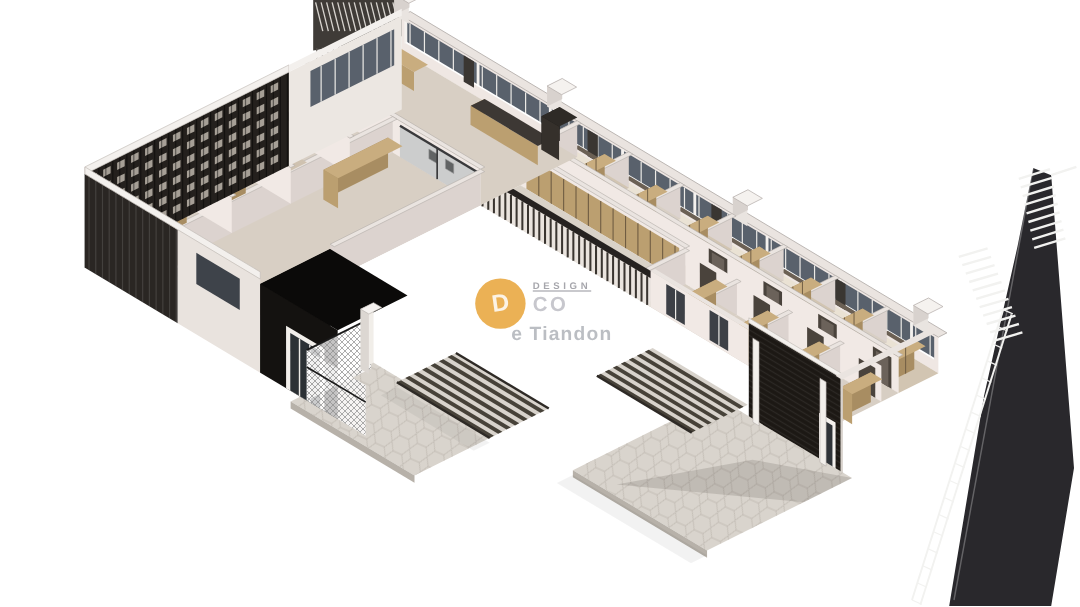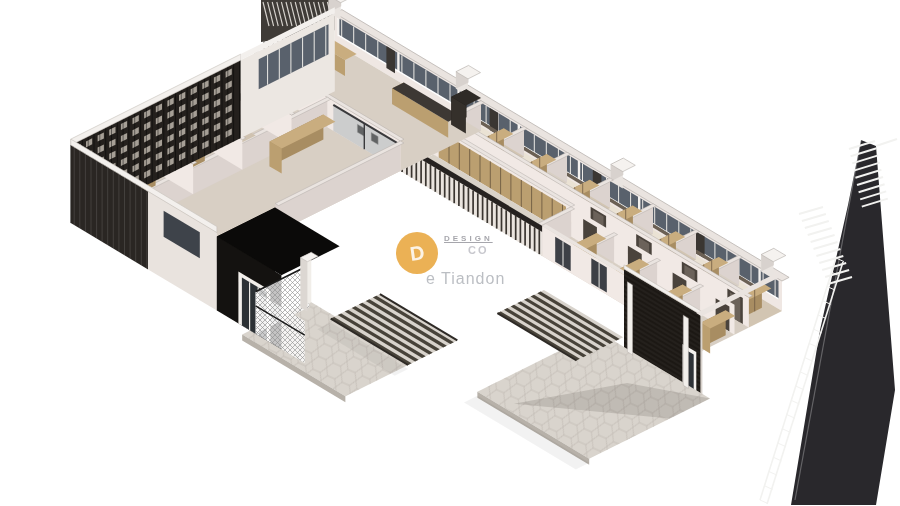--- a/index.html
+++ b/index.html
@@ -5,22 +5,22 @@
   html,body{margin:0;padding:0;background:#ffffff;}
   .stage{position:relative;width:900px;height:506px;overflow:hidden;background:#fff;
          font-family:"Liberation Sans", sans-serif;}
   svg{display:block}
   .watermark{position:absolute;left:396px;top:228px;width:220px;height:70px;pointer-events:none;}
   .wm-circle{position:absolute;left:0;top:4px;width:42px;height:42px;border-radius:50%;
              background:rgba(230,160,48,0.82);display:flex;align-items:center;justify-content:center;}
   .wm-circle span{color:rgba(255,255,255,0.85);font-weight:bold;font-size:20px;transform:rotate(-8deg);}
   .wm-lines{position:absolute;left:48px;top:6px;}
   .wm-small{display:block;font-size:8px;letter-spacing:3px;color:rgba(150,150,158,0.85);font-weight:bold;text-decoration:underline;}
-  .wm-main{display:block;font-size:11px;letter-spacing:2px;color:rgba(185,185,192,0.8);font-weight:bold;margin-top:1px;margin-left:24px;}
-  .wm-sub{position:absolute;left:30px;top:42px;font-size:16px;font-weight:normal;
+  .wm-main{display:block;font-size:17px;letter-spacing:2px;color:rgba(185,185,192,0.8);font-weight:bold;margin-top:1px;}
+  .wm-sub{position:absolute;left:30px;top:42px;font-size:16px;font-weight:bold;
           color:rgba(105,110,122,0.45);letter-spacing:1px;}
 </style>
 </head>
 <body>
 
 <div class="stage">
   <svg id="scene" width="900" height="506" viewBox="0 0 900 506">
     <defs>
       <pattern id="hex" width="16" height="14" patternUnits="userSpaceOnUse" patternTransform="rotate(24)">
         <path d="M4 0 L12 0 L16 7 L12 14 L4 14 L0 7 Z" fill="none" stroke="#c3bdb5" stroke-width="0.8"></path>

